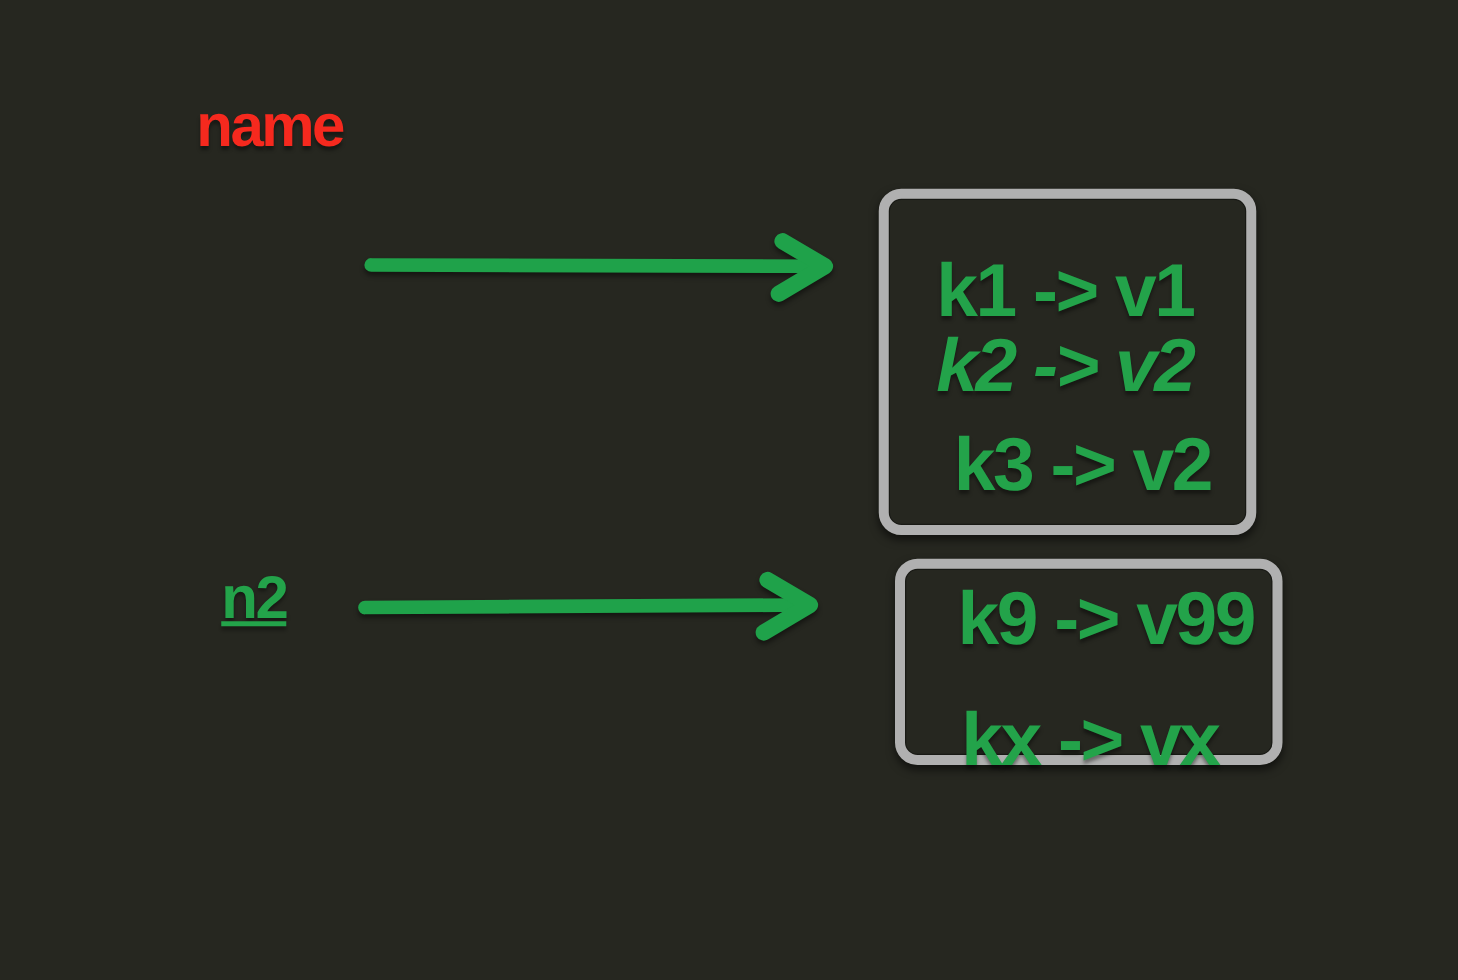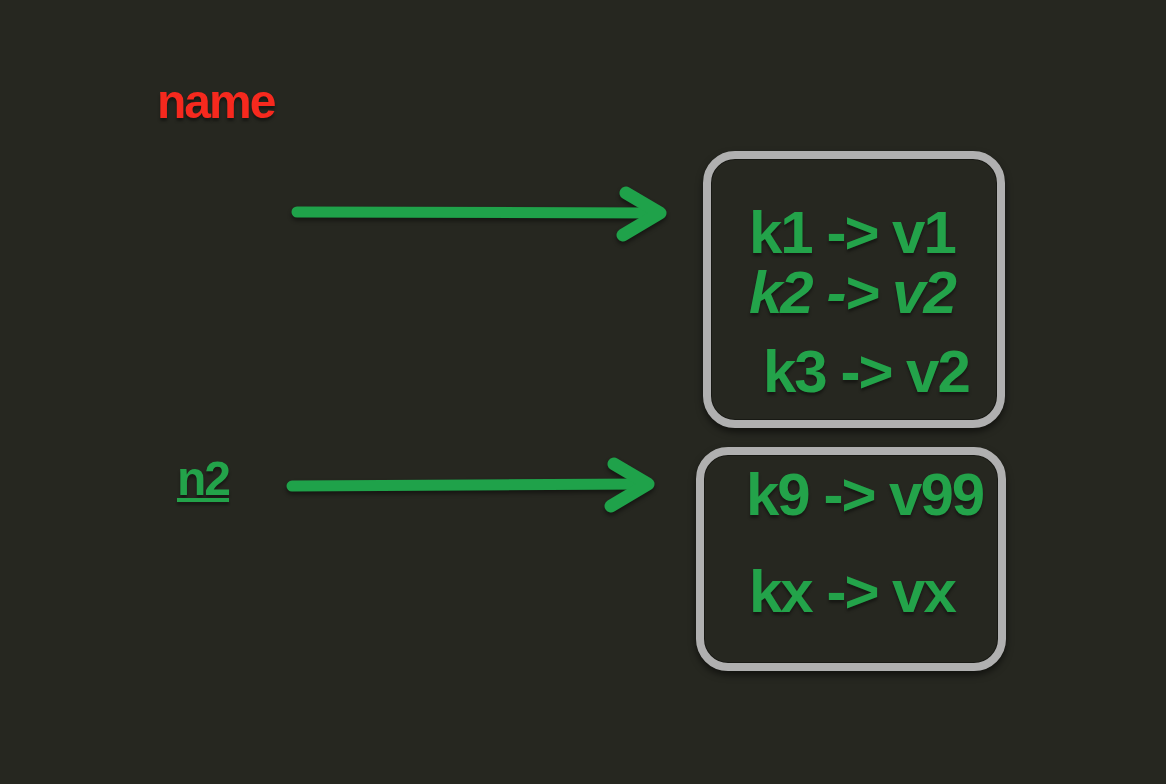--- a/index.html
+++ b/index.html
@@ -27,21 +27,21 @@
     line-height:1;
     letter-spacing:-2px;
     white-space:nowrap;
     text-shadow:0 3px 3px rgba(0,0,0,0.4);
   }
   .red{color:var(--label-red);}
   .green{color:var(--text-green);}
   .hash-box{
     position:absolute;
     border:8px solid var(--box-border);
-    border-radius:32px;
+    border-radius:18px;
     box-shadow:0 4px 7px rgba(0,0,0,0.55), 0 0 0 1px rgba(0,0,0,0.35) inset;
     background:transparent;
   }
   .entry{
     position:absolute;
     font-size:60px;
     font-weight:bold;
     line-height:1;
     letter-spacing:-2px;
     white-space:nowrap;
@@ -87,18 +87,18 @@
     <path class="shaft" d="M7,31 L361,29"></path>
     <path class="head" d="M329,9 L363,29 L326,51"></path>
   </svg>
 
   <div class="hash-box" style="left:703px;top:151px;width:302px;height:277px;">
     <div class="entry" style="left:38px;top:44px;">k1 -&gt; v1</div>
     <div class="entry" style="left:38px;top:104px;font-style:italic;">k2 -&gt; v2</div>
     <div class="entry" style="left:52px;top:183px;">k3 -&gt; v2</div>
   </div>
 
-  <div class="hash-box" style="left:696px;top:447px;width:310px;height:224px;">
+  <div class="hash-box" style="left:716px;top:447px;width:310px;height:165px;">
     <div class="entry" style="left:42px;top:10px;">k9 -&gt; v99</div>
     <div class="entry" style="left:45px;top:107px;">kx -&gt; vx</div>
   </div>
 
 </div>
 
 </body></html>

